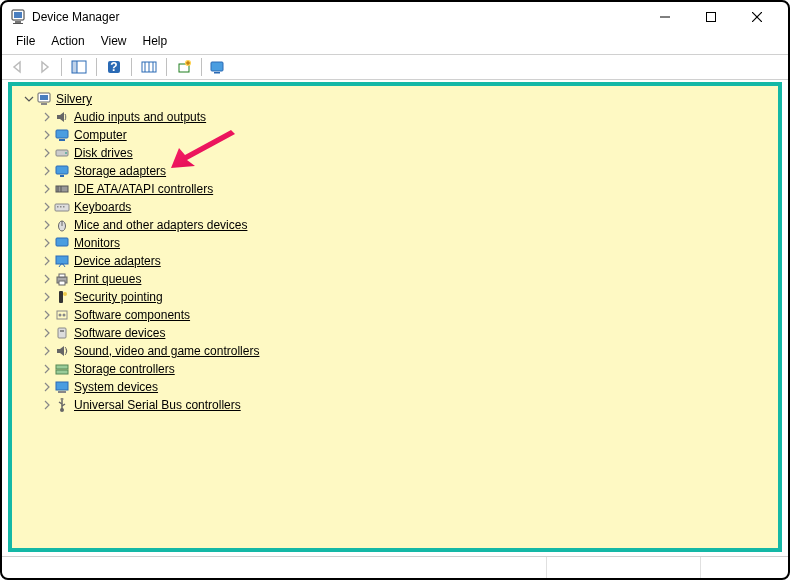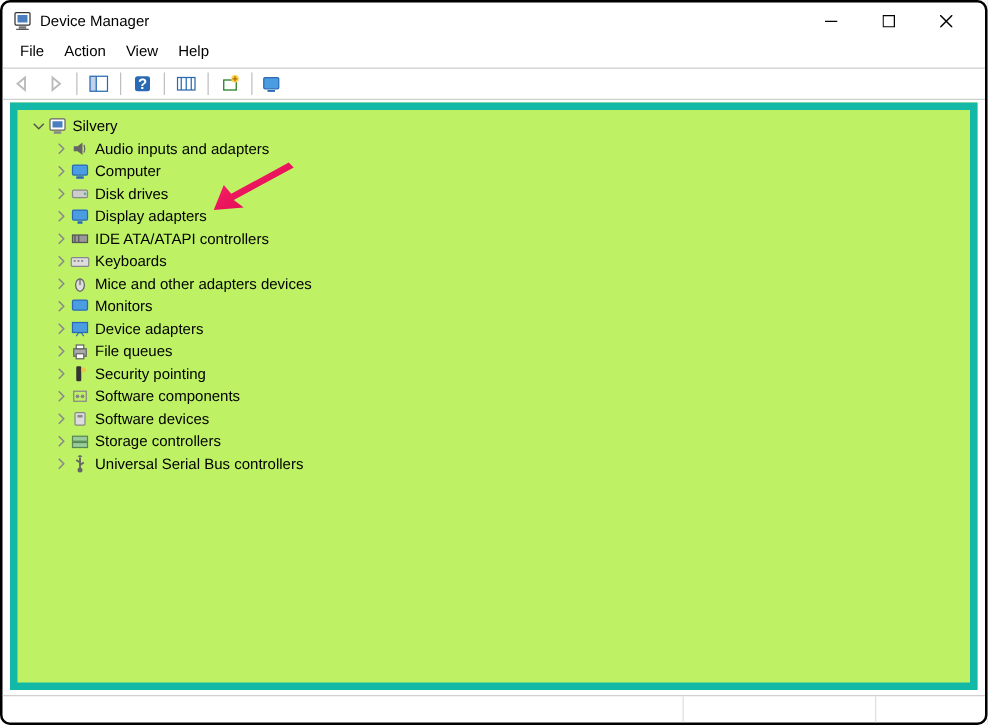--- a/index.html
+++ b/index.html
@@ -17,21 +17,21 @@
     .menubar { height: 22px; display: flex; align-items: flex-start; padding: 0 6px; }
     .menu-item { padding: 2px 8px; cursor: default; }
 
     
     .toolbar { height: 26px; border-top: 1px solid #d0d0d0; border-bottom: 1px solid #d0d0d0; display: flex; align-items: center; padding: 0 4px; gap: 2px; }
     .tool-sep { width: 1px; height: 18px; background: #c0c0c0; margin: 0 3px; }
     .tool-btn { width: 24px; height: 22px; display: flex; align-items: center; justify-content: center; border: 1px solid transparent; }
     .tool-btn.disabled { opacity: .4; }
 
     
-    .tree-panel { position: absolute; top: 80px; left: 6px; right: 6px; bottom: 26px; border: 6px solid #14b8a6; background: #bef264; overflow: auto; padding: 4px 0; }
+    .tree-panel { position: absolute; top: 80px; left: 6px; right: 6px; bottom: 26px; border: 4px solid #14b8a6; background: #fef9c3; overflow: auto; padding: 4px 0; text-decoration: underline; }
     .tree-root { padding-left: 8px; }
     .tree-row { display: flex; align-items: center; height: 18px; padding: 0 0 0 2px; white-space: nowrap; }
     .tree-row .expander { width: 14px; height: 14px; display:flex; align-items:center; justify-content:center; margin-right: 0;}
     .tree-row .icon { width: 16px; height: 16px; margin-right: 4px; display:flex; align-items:center; justify-content:center;}
     .tree-children { padding-left: 18px; }
     .tree-row .label { font-size: 12px; }
 
     
     .statusbar { position: absolute; bottom: 0; left: 0; right: 0; height: 22px; border-top: 1px solid #d0d0d0; display: flex; }
     .status-cell { border-right: 1px solid #e0e0e0; height: 100%; }
@@ -155,21 +155,21 @@
             <svg width="10" height="10">
               <path d="M3 1 L7 5 L3 9" fill="none" stroke="#888" stroke-width="1.2"></path>
             </svg>
           </span>
           <span class="icon">
             <svg width="16" height="16">
               <path d="M3 6h3l4-3v10l-4-3H3z" fill="#666"></path>
               <path d="M11 5c1 1 1 5 0 6" fill="none" stroke="#666"></path>
             </svg>
           </span>
-          <span class="label">Audio inputs and adapters</span>
+          <span class="label">Audio inputs and outputs</span>
         </div>
         <div class="tree-row">
           <span class="expander">
             <svg width="10" height="10">
               <path d="M3 1 L7 5 L3 9" fill="none" stroke="#888" stroke-width="1.2"></path>
             </svg>
           </span>
           <span class="icon">
             <svg width="16" height="16">
               <rect x="2" y="3" width="12" height="8" rx="1" fill="#4a9de0" stroke="#2a6ab5"></rect>
@@ -197,21 +197,21 @@
             <svg width="10" height="10">
               <path d="M3 1 L7 5 L3 9" fill="none" stroke="#888" stroke-width="1.2"></path>
             </svg>
           </span>
           <span class="icon">
             <svg width="16" height="16">
               <rect x="2" y="3" width="12" height="8" rx="1" fill="#4a9de0" stroke="#2a6ab5"></rect>
               <rect x="6" y="12" width="4" height="2" fill="#2a6ab5"></rect>
             </svg>
           </span>
-          <span class="label">Display adapters</span>
+          <span class="label">Storage adapters</span>
         </div>
         <div class="tree-row">
           <span class="expander">
             <svg width="10" height="10">
               <path d="M3 1 L7 5 L3 9" fill="none" stroke="#888" stroke-width="1.2"></path>
             </svg>
           </span>
           <span class="icon">
             <svg width="16" height="16">
               <rect x="2" y="5" width="12" height="6" fill="#999" stroke="#555"></rect>
@@ -284,21 +284,21 @@
               <path d="M3 1 L7 5 L3 9" fill="none" stroke="#888" stroke-width="1.2"></path>
             </svg>
           </span>
           <span class="icon">
             <svg width="16" height="16">
               <rect x="3" y="6" width="10" height="6" fill="#aaa" stroke="#666"></rect>
               <rect x="5" y="3" width="6" height="3" fill="#fff" stroke="#666"></rect>
               <rect x="5" y="10" width="6" height="4" fill="#fff" stroke="#666"></rect>
             </svg>
           </span>
-          <span class="label">File queues</span>
+          <span class="label">Print queues</span>
         </div>
         <div class="tree-row">
           <span class="expander">
             <svg width="10" height="10">
               <path d="M3 1 L7 5 L3 9" fill="none" stroke="#888" stroke-width="1.2"></path>
             </svg>
           </span>
           <span class="icon">
             <svg width="16" height="16">
               <rect x="5" y="2" width="4" height="12" rx="1" fill="#333"></rect>
@@ -337,25 +337,53 @@
           <span class="label">Software devices</span>
         </div>
         <div class="tree-row">
           <span class="expander">
             <svg width="10" height="10">
               <path d="M3 1 L7 5 L3 9" fill="none" stroke="#888" stroke-width="1.2"></path>
             </svg>
           </span>
           <span class="icon">
             <svg width="16" height="16">
+              <path d="M3 6h3l4-3v10l-4-3H3z" fill="#666"></path>
+              <path d="M11 4c2 2 2 6 0 8M12 6c1 1 1 3 0 4" fill="none" stroke="#666"></path>
+            </svg>
+          </span>
+          <span class="label">Sound, video and game controllers</span>
+        </div>
+        <div class="tree-row">
+          <span class="expander">
+            <svg width="10" height="10">
+              <path d="M3 1 L7 5 L3 9" fill="none" stroke="#888" stroke-width="1.2"></path>
+            </svg>
+          </span>
+          <span class="icon">
+            <svg width="16" height="16">
               <rect x="2" y="4" width="12" height="4" fill="#9c9" stroke="#585"></rect>
               <rect x="2" y="9" width="12" height="4" fill="#9c9" stroke="#585"></rect>
             </svg>
           </span>
           <span class="label">Storage controllers</span>
+        </div>
+        <div class="tree-row">
+          <span class="expander">
+            <svg width="10" height="10">
+              <path d="M3 1 L7 5 L3 9" fill="none" stroke="#888" stroke-width="1.2"></path>
+            </svg>
+          </span>
+          <span class="icon">
+            <svg width="16" height="16">
+              <rect x="2" y="3" width="12" height="8" fill="#4a9de0" stroke="#2a6ab5"></rect>
+              <rect x="4" y="12" width="8" height="2" fill="#888"></rect>
+            </svg>
+          </span>
+          <span class="label">System devices</span>
         </div>
         <div class="tree-row">
           <span class="expander">
             <svg width="10" height="10">
               <path d="M3 1 L7 5 L3 9" fill="none" stroke="#888" stroke-width="1.2"></path>
             </svg>
           </span>
           <span class="icon">
             <svg width="16" height="16">
               <circle cx="8" cy="13" r="2" fill="#666"></circle>

